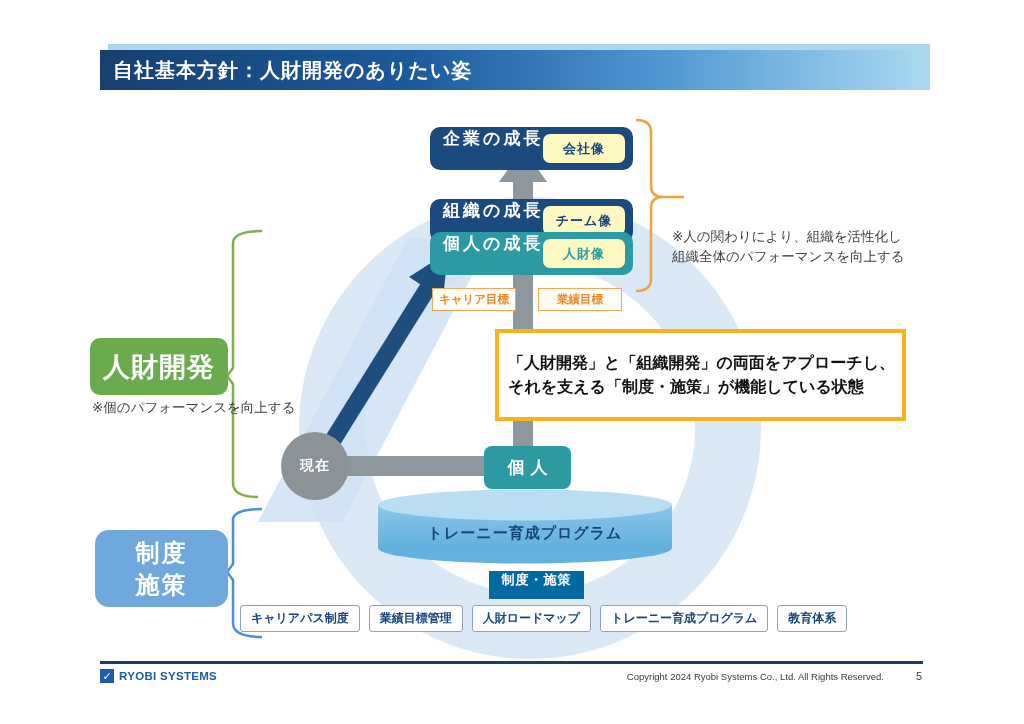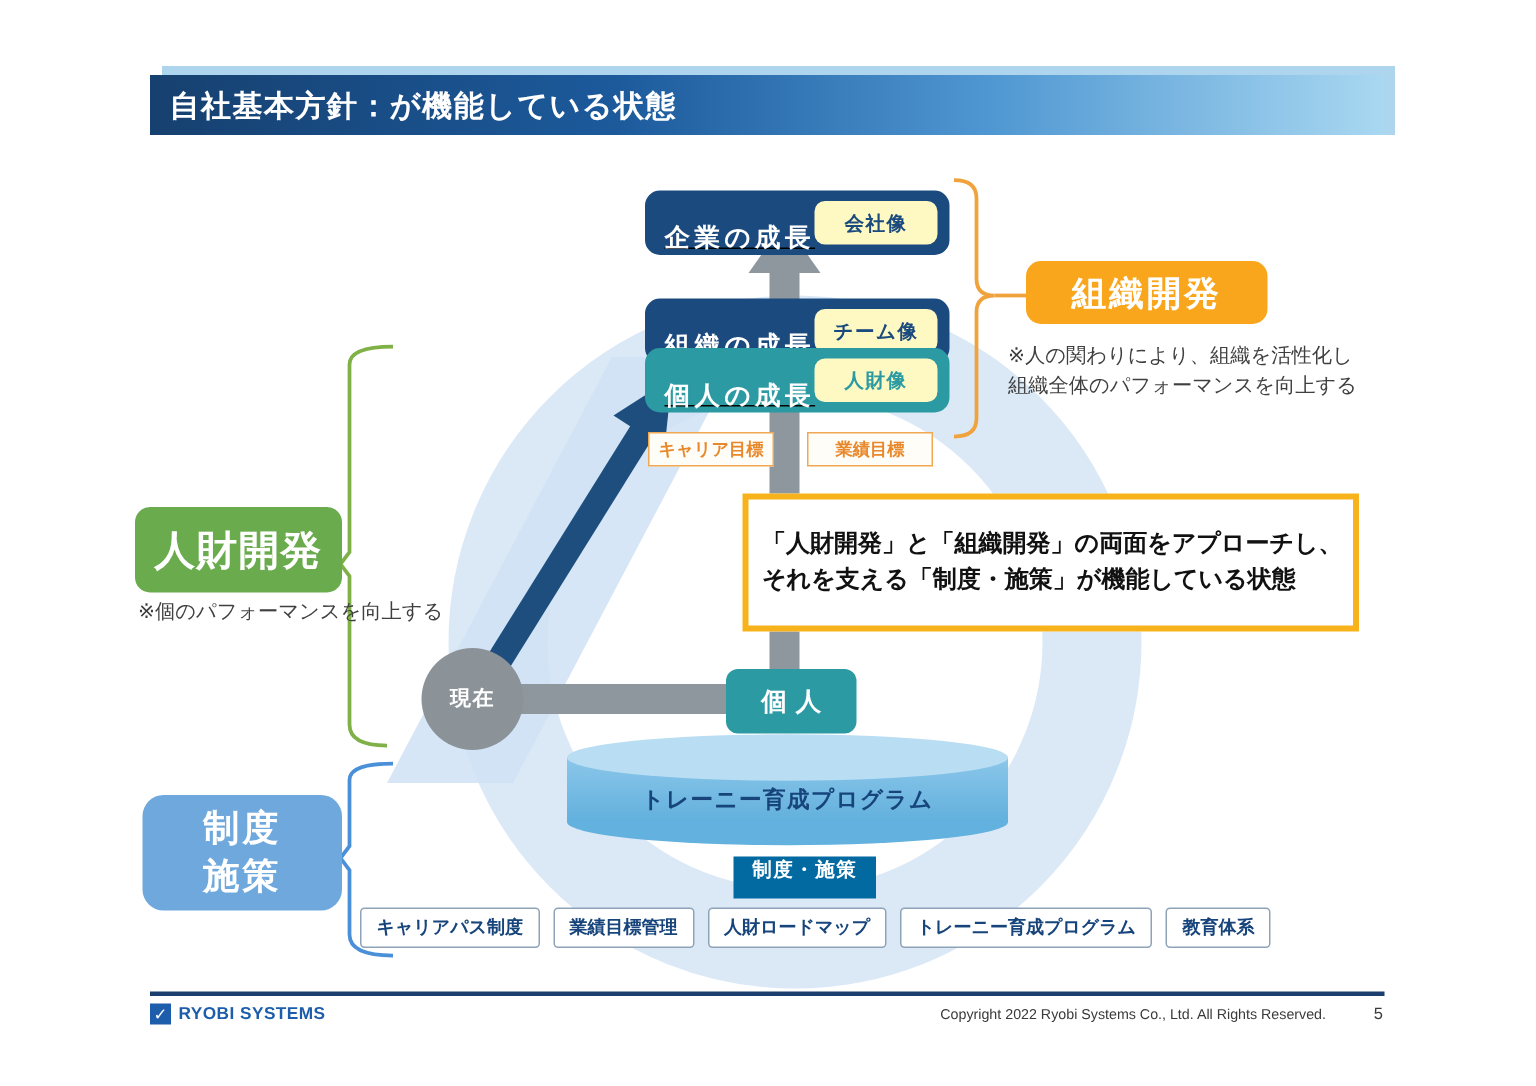--- a/index.html
+++ b/index.html
@@ -11,21 +11,21 @@
   .title-bar{position:absolute;left:100px;top:50px;width:823px;height:40px;z-index:6;
     background:linear-gradient(90deg,#16406f 0%,#1c5a9c 38%,#4f97d2 68%,#a9d8f1 100%);
     display:flex;align-items:center;}
   .title-bar .t{color:#fff;font-weight:bold;font-size:20px;letter-spacing:1px;padding-left:13px;}
 
   
   .bg-svg{position:absolute;left:0;top:0;z-index:1;}
 
   
   .growth-box{position:absolute;left:430px;width:203px;height:43px;border-radius:10px;
-    display:flex;align-items:flex-end;z-index:3;text-decoration:underline;}
+    display:flex;align-items:flex-start;z-index:3;}
   .growth-box.navy{background:#1b4a7e;}
   .growth-box.teal{background:#2c9aa3;}
   .growth-box .lbl{color:#fff;font-weight:bold;font-size:17px;letter-spacing:3px;padding-left:13px;}
   .growth-box .pill{position:absolute;right:8px;top:7px;width:82px;height:29px;background:#fef9c3;
     border-radius:7px;display:flex;align-items:center;justify-content:center;
     font-weight:bold;font-size:13px;letter-spacing:1px;}
   .growth-box.navy .pill{color:#1b4a7e;}
   .growth-box.teal .pill{color:#2c9aa3;}
 
   
@@ -119,21 +119,21 @@
     <path d="M636,120 Q651,120 651,132 L651,186 Q651,197 663,197 Q651,197 651,208 L651,279 Q651,291 636,291" fill="none" stroke="#f0a33c" stroke-width="2.5"></path>
     <line x1="663" y1="197" x2="684" y2="197" stroke="#f0a33c" stroke-width="2.5"></line>
 
     <path d="M262,231 Q233,231 233,243 L233,368 L227,376 L233,384 L233,483 Q233,497 258,497" fill="none" stroke="#7fb148" stroke-width="2.5"></path>
 
     <path d="M262,509 Q233,509 233,520 L233,564 L227,572 L233,580 L233,623 Q233,637 262,637" fill="none" stroke="#4a90d9" stroke-width="2.5"></path>
   </svg>
 
   <div class="title-strip"></div>
   <div class="title-bar">
-    <span class="t">自社基本方針：が機能している状態</span>
+    <span class="t">自社基本方針：人財開発のありたい姿</span>
   </div>
 
   <div class="growth-box navy" style="top:127px;">
     <span class="lbl">企業の成長</span>
     <span class="pill">会社像</span>
   </div>
   <div class="growth-box navy" style="top:180px;margin-top:19px;">
     <span class="lbl">組織の成長</span>
     <span class="pill">チーム像</span>
   </div>
@@ -142,23 +142,20 @@
     <span class="pill">人財像</span>
   </div>
 
   <div class="goal-box" style="left:432px;">
     <span>キャリア目標</span>
   </div>
   <div class="goal-box" style="left:538px;">
     <span>業績目標</span>
   </div>
 
-  <div class="orgdev-box">
-    <span>組織開発</span>
-  </div>
   <div class="orgdev-note">
     <div>※人の関わりにより、組織を活性化し</div>
     <div>組織全体のパフォーマンスを向上する</div>
   </div>
 
   <div class="hrdev-box">
     <span>人財開発</span>
   </div>
   <div class="hrdev-note">※個のパフォーマンスを向上する</div>
 
@@ -190,16 +187,16 @@
     <div class="program-box">人財ロードマップ</div>
     <div class="program-box">トレーニー育成プログラム</div>
     <div class="program-box">教育体系</div>
   </div>
 
   <div class="footer-line"></div>
   <div class="footer-logo">
     <span class="mark">✓</span>
     <span class="name">RYOBI SYSTEMS</span>
   </div>
-  <div class="footer-copy">Copyright 2022 Ryobi Systems Co., Ltd. All Rights Reserved.</div>
+  <div class="footer-copy">Copyright 2024 Ryobi Systems Co., Ltd. All Rights Reserved.</div>
   <div class="footer-page">5</div>
 
 </div>
 
 </body></html>

